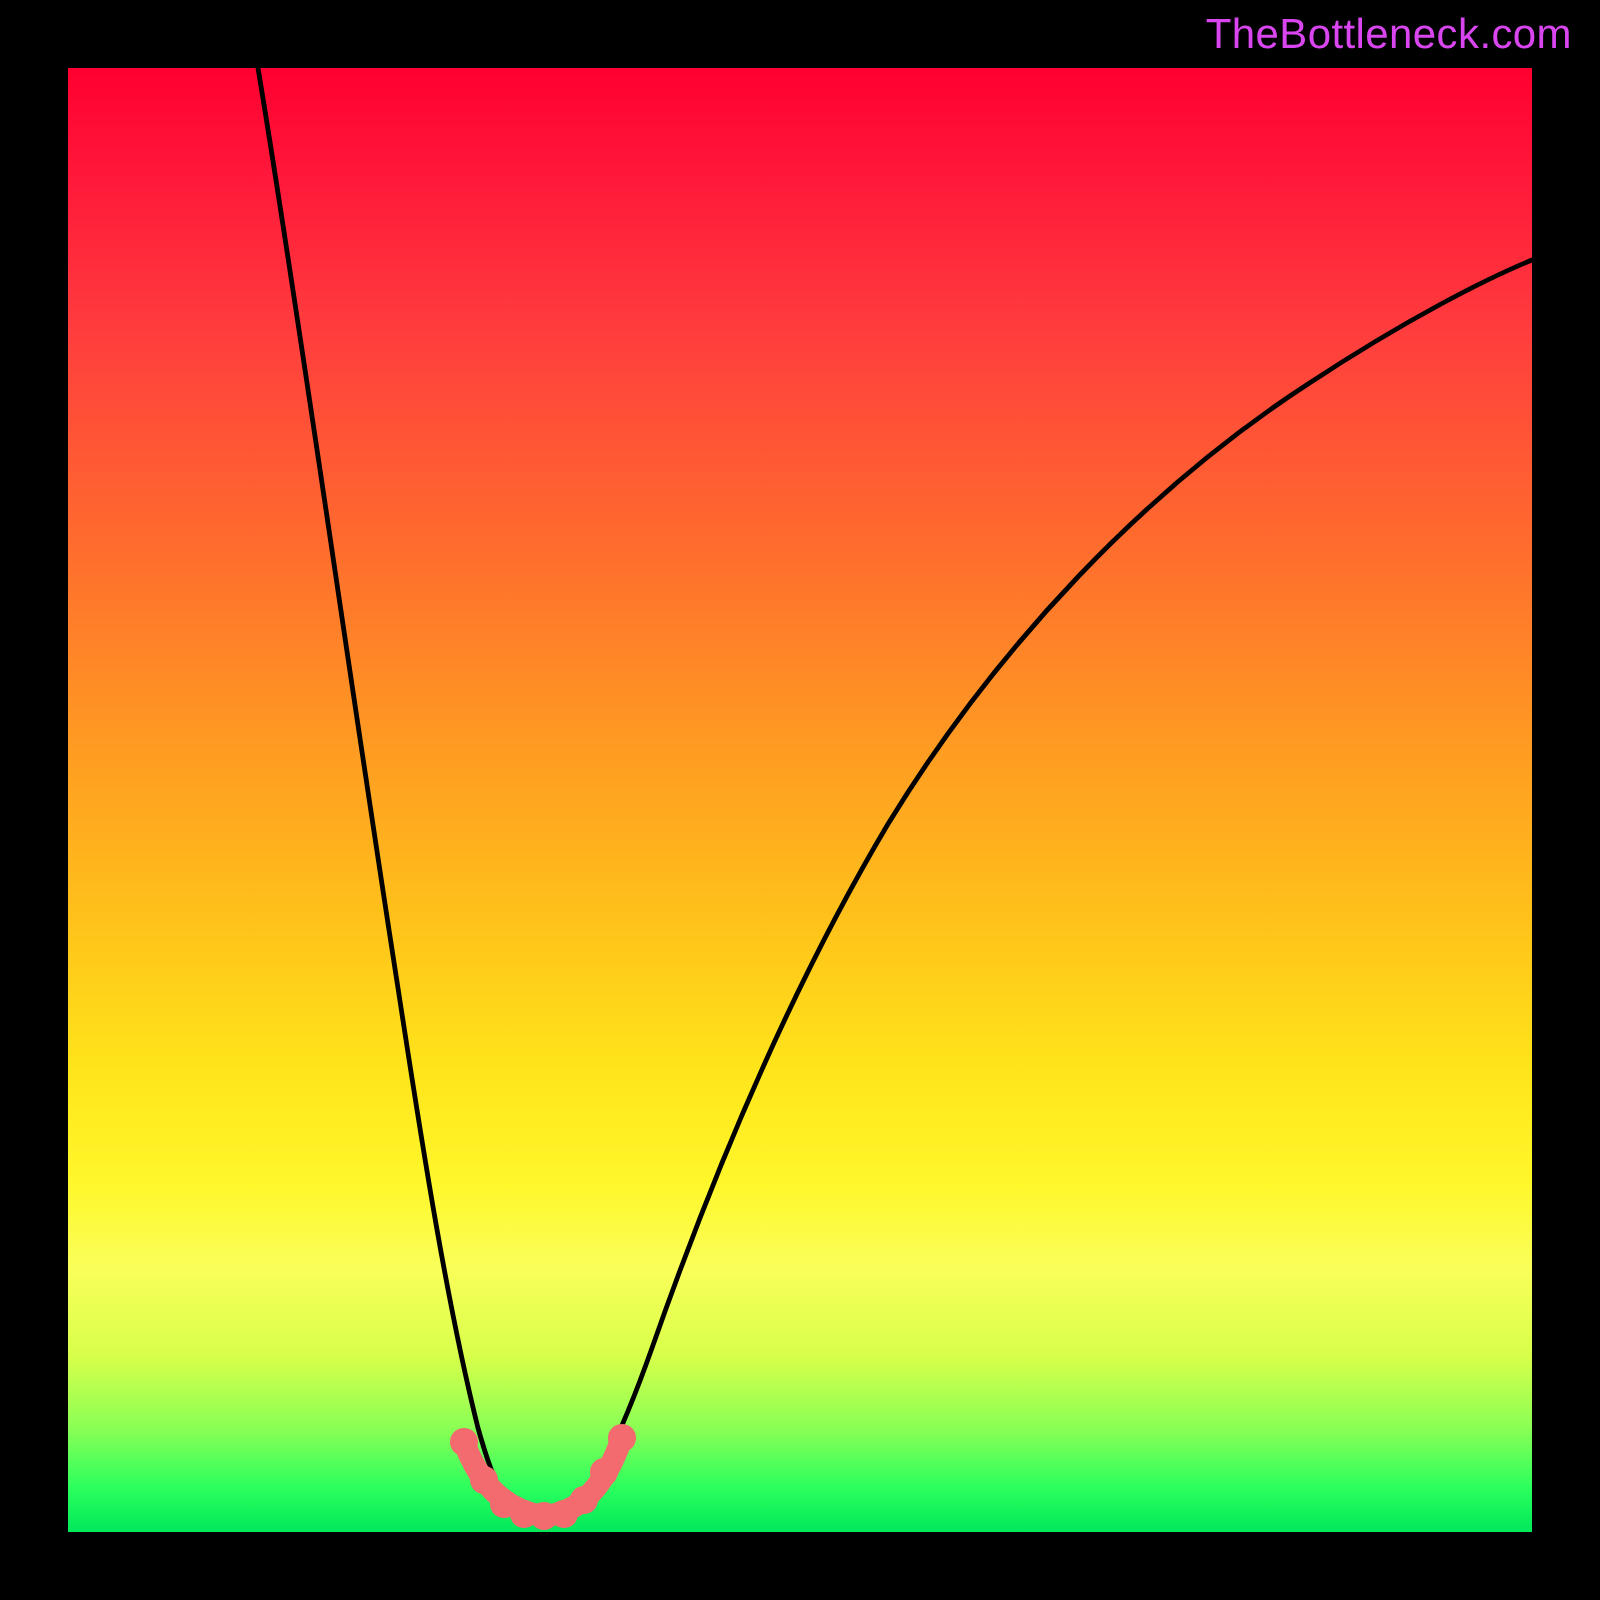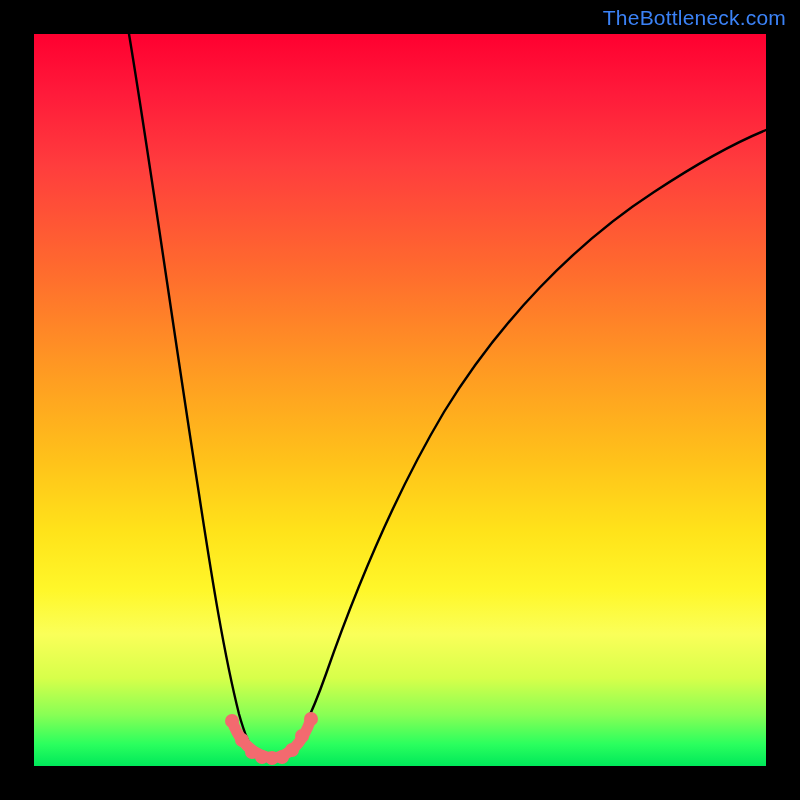--- a/index.html
+++ b/index.html
@@ -39,21 +39,21 @@
       #d7ff4a 88%,
       #88ff55 93%,
       #2bff5e 97%,
       #00e85a 100%
     );
   }
   .attribution {
     position: absolute;
     top: 6px;
     right: 14px;
-    color: #3b82f6;
+    color: #d946ef;
     font-size: 21px;
     letter-spacing: 0.2px;
     text-align: right;
   }
   svg.curves {
     position: absolute;
     left: 0;
     top: 0;
     width: 732px;
     height: 732px;

